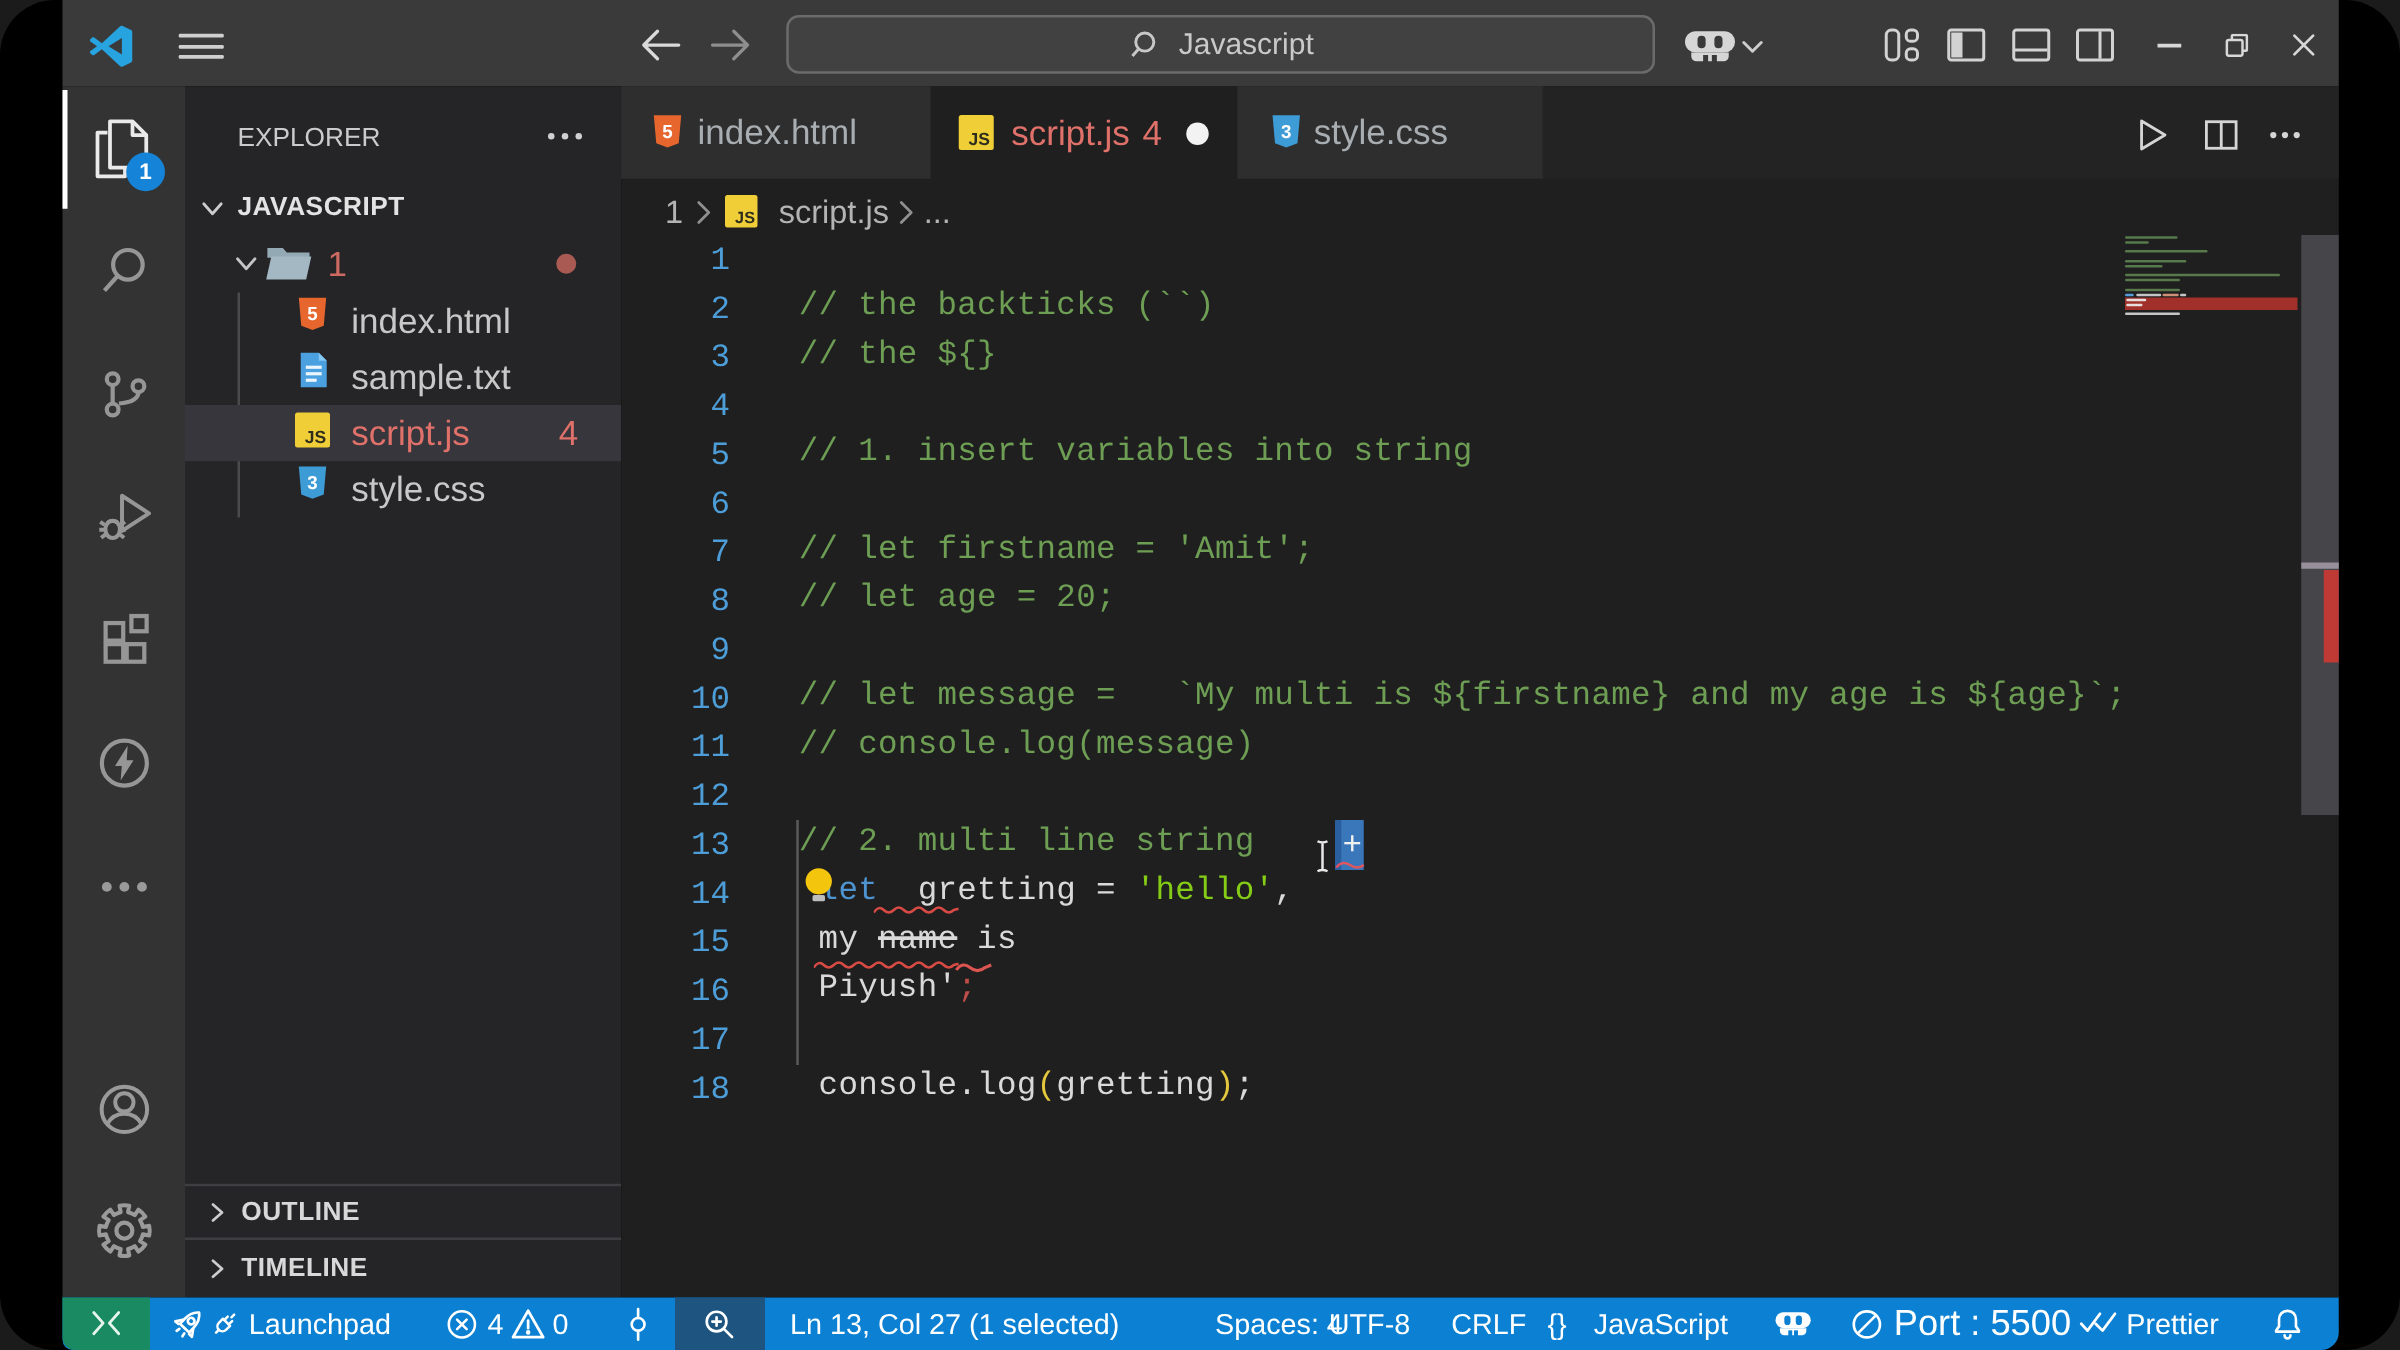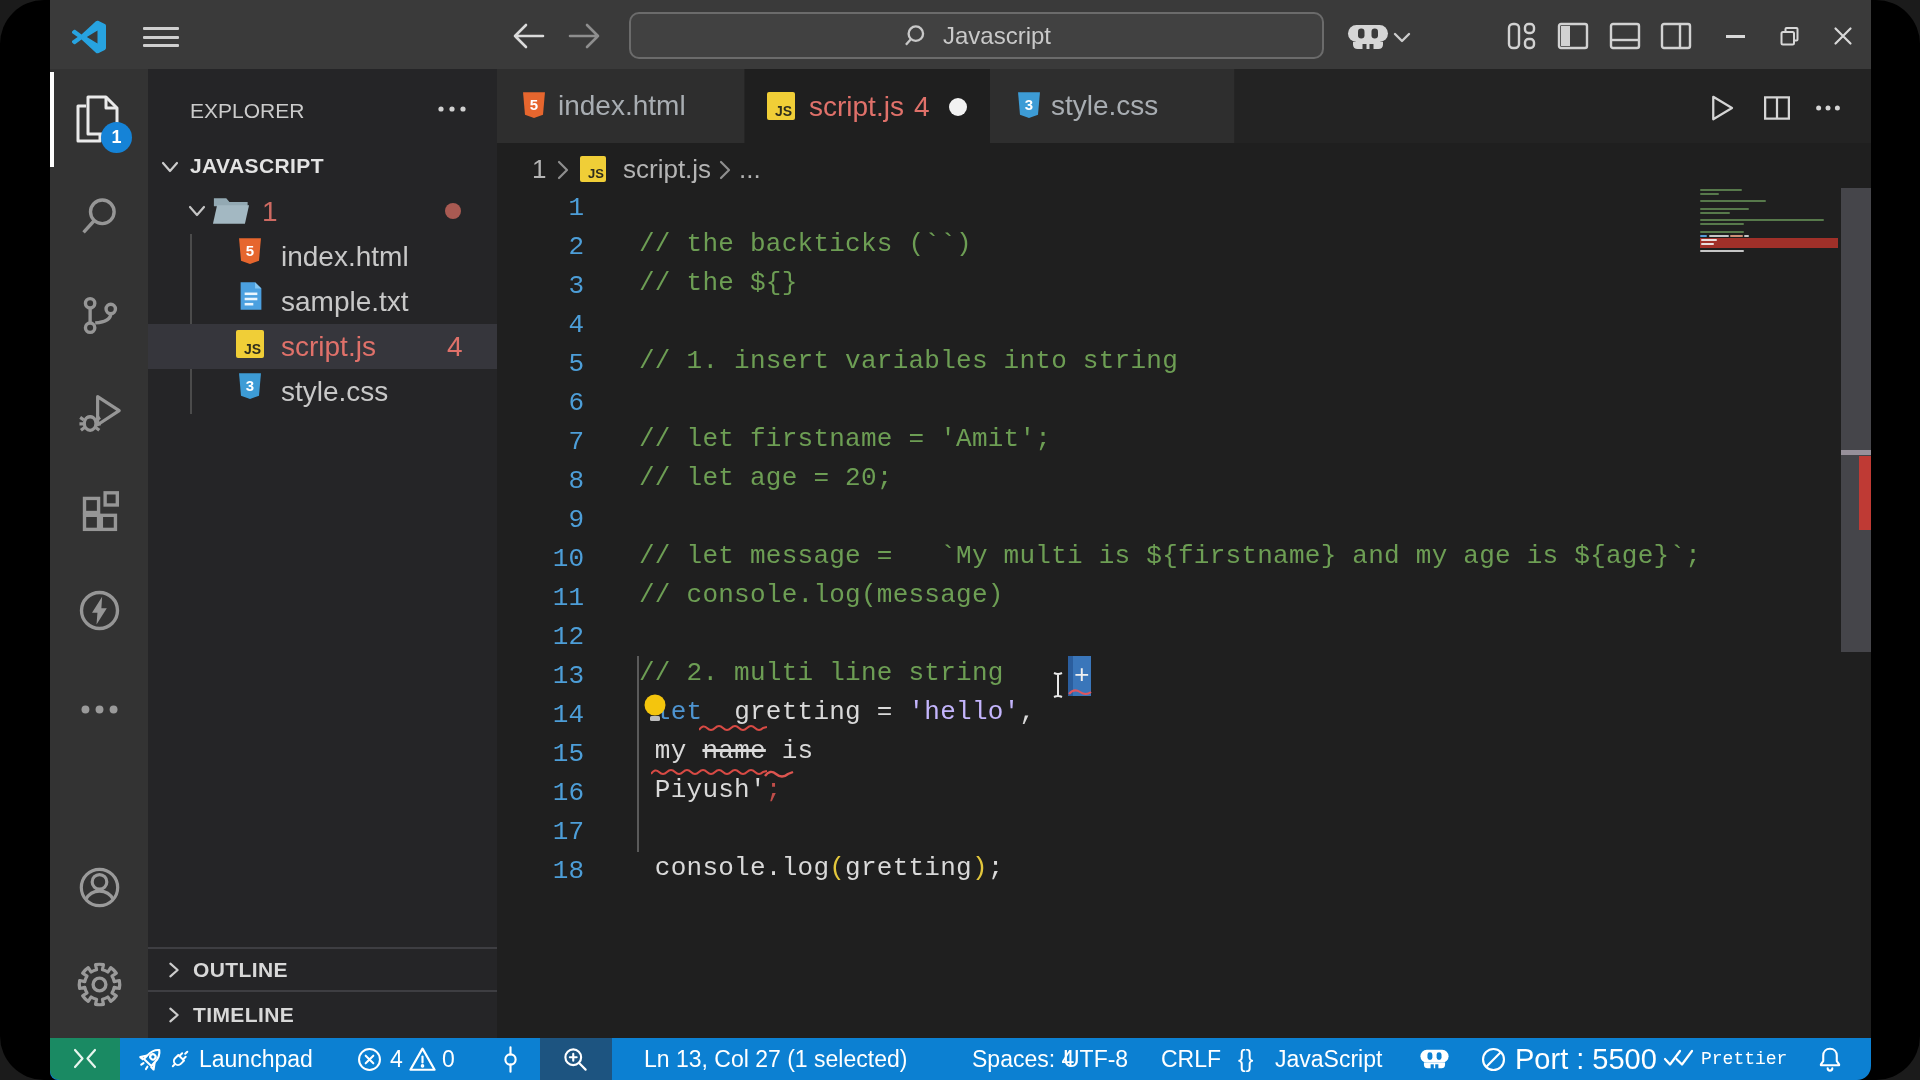--- a/index.html
+++ b/index.html
@@ -8,21 +8,21 @@
   #frame{position:absolute;left:0;top:0;width:1920px;height:1080px;background:#000;border-radius:44px;overflow:hidden;}
   #titlebar{position:absolute;left:50px;top:0;width:1821px;height:69px;background:#3a3a3a;}
   #activity{position:absolute;left:50px;top:69px;width:98px;height:969px;background:#333333;}
   #sidebar{position:absolute;left:148px;top:69px;width:349px;height:969px;background:#252527;}
   #editor{position:absolute;left:497px;top:69px;width:1374px;height:969px;background:#1f1f1f;}
   #statusbar{position:absolute;left:50px;top:1038px;width:1821px;height:42px;background:#0c80d2;border-bottom-right-radius:14px;border-bottom-left-radius:8px;}
   .sans{font-family:"Liberation Sans",sans-serif;}
   .mono{font-family:"Liberation Mono",monospace;}
   .cline{position:absolute;left:142px;height:39px;line-height:39px;font-family:"Liberation Mono",monospace;font-size:26px;letter-spacing:0.25px;white-space:pre;color:#d9d9d9;margin-top:36px;}
   .gnum{position:absolute;left:0px;width:87px;height:39px;line-height:39px;text-align:right;font-family:"Liberation Mono",monospace;font-size:26px;color:#4d9ed8;}
-  .cmt{color:#6d9e54;} .kw{color:#4e94d0;} .str{color:#c4b5fd;} .gold{color:#e3c73c;}
+  .cmt{color:#6d9e54;} .kw{color:#4e94d0;} .str{color:#84cc16;} .gold{color:#e3c73c;}
   .mm{position:absolute;height:2.1px;border-radius:1px;}
 </style>
 </head>
 <body>
 <div id="frame">
   <div id="titlebar">
 
     <svg class="abs" style="left:22px;top:20px" width="34" height="34" viewBox="0 0 100 100">
       <path fill="#27a3e0" fill-rule="evenodd" d="M96.5 11.9 L77 2.5 c-2.3-1.1-5-0.6-6.7 1.1 L28 43 10 29.4 c-1.5-1.1-3.5-1-4.9 0.2 L0.9 33.3 c-1.6 1.5-1.6 4 0 5.5 L16.6 50 0.9 61.2 c-1.6 1.5-1.6 4 0 5.5 l4.2 3.7 c1.4 1.2 3.4 1.3 4.9 0.2 L28 57 70.3 96.4 c1.7 1.7 4.4 2.2 6.7 1.1 L96.5 88 c2.1-1 3.5-3.1 3.5-5.4 V17.3 c0-2.3-1.4-4.4-3.5-5.4 Z M75 69.4 L43.6 50 75 30.6 Z"></path>
     </svg>
@@ -379,21 +379,21 @@
       <circle cx="12" cy="13" r="4.6"></circle>
         <path d="M12 2 V8.4 M12 17.6 V24"></path>
     </svg>
 
     <div class="abs" style="left:490px;top:0;width:72px;height:42px;background:#1d5480;"></div>
     <svg class="abs" style="left:512px;top:8px" width="27" height="27" viewBox="0 0 24 24" fill="none" stroke="#ffffff" stroke-width="1.9" stroke-linecap="round">
       <circle cx="10" cy="10" r="7"></circle>
         <path d="M15.2 15.2 L21 21"></path>
         <path d="M10 7 V13 M7 10 H13"></path>
     </svg>
-    <div class="abs sans" style="left:594px;top:0;height:36px;line-height:42px;font-size:23px;color:#ffffff;">Ln 13, Col 27 (1 selected)</div>
+    <div class="abs sans" style="left:582px;top:0;height:36px;line-height:42px;font-size:23px;color:#ffffff;">Ln 13, Col 27 (1 selected)</div>
     <div class="abs sans" style="left:879px;top:0;height:42px;line-height:42px;font-size:23px;color:#ffffff;margin-left:43px;">Spaces: 4</div>
     <div class="abs sans" style="left:1013px;top:0;height:42px;line-height:42px;font-size:23px;color:#ffffff;">UTF-8</div>
     <div class="abs sans" style="left:1111px;top:0;height:42px;line-height:42px;font-size:23px;color:#ffffff;">CRLF</div>
     <div class="abs sans" style="left:1188px;top:0;height:42px;line-height:42px;font-size:23px;color:#ffffff;">{}</div>
     <div class="abs sans" style="left:1225px;top:0;height:42px;line-height:42px;font-size:23px;color:#ffffff;">JavaScript</div>
 
     <svg class="abs" style="left:1369px;top:8px" width="31" height="26" viewBox="0 0 44 36">
       <rect x="2" y="5" rx="9" ry="9" width="40" height="18" fill="#ffffff"></rect>
       <rect x="12" y="8.5" width="7" height="11" rx="3.5" fill="#0c80d2"></rect>
       <rect x="25" y="8.5" width="7" height="11" rx="3.5" fill="#0c80d2"></rect>
@@ -403,19 +403,19 @@
     </svg>
     <svg class="abs" style="left:1430px;top:8px" width="27" height="27" viewBox="0 0 24 24" fill="none" stroke="#ffffff" stroke-width="1.9">
       <circle cx="12" cy="12" r="9.3"></circle>
         <path d="M5.4 18.6 L18.6 5.4"></path>
     </svg>
     <div class="abs sans" style="left:1465px;top:0;height:42px;line-height:42px;font-size:29px;color:#ffffff;">Port : 5500</div>
     <svg class="abs" style="left:1613px;top:10px" width="38" height="22" viewBox="0 0 38 22" fill="none" stroke="#ffffff" stroke-width="2.2" stroke-linecap="round" stroke-linejoin="round">
       <path d="M2 11 L7 16.5 L17 3"></path>
         <path d="M13.5 11 L19 16.5 L29 3"></path>
     </svg>
-    <div class="abs sans" style="left:1651px;top:0;height:42px;line-height:42px;font-size:18px;color:#ffffff;font-family:Liberation Mono, monospace;">Prettier</div>
+    <div class="abs sans" style="left:1651px;top:0;height:42px;line-height:42px;font-size:23px;color:#ffffff;">Prettier</div>
     <svg class="abs" style="left:1766px;top:7px" width="28" height="28" viewBox="0 0 24 24" fill="none" stroke="#ffffff" stroke-width="1.8" stroke-linejoin="round">
       <path d="M12 3.2 C8.6 3.2 6.2 5.6 6.2 9 V13.8 L4.2 16.6 V17.4 H19.8 V16.6 L17.8 13.8 V9 C17.8 5.6 15.4 3.2 12 3.2 Z"></path>
       <path d="M10 20 a2 2 0 0 0 4 0" stroke-linecap="round"></path>
     </svg>
   </div>
 </div>
 
 </body></html>

